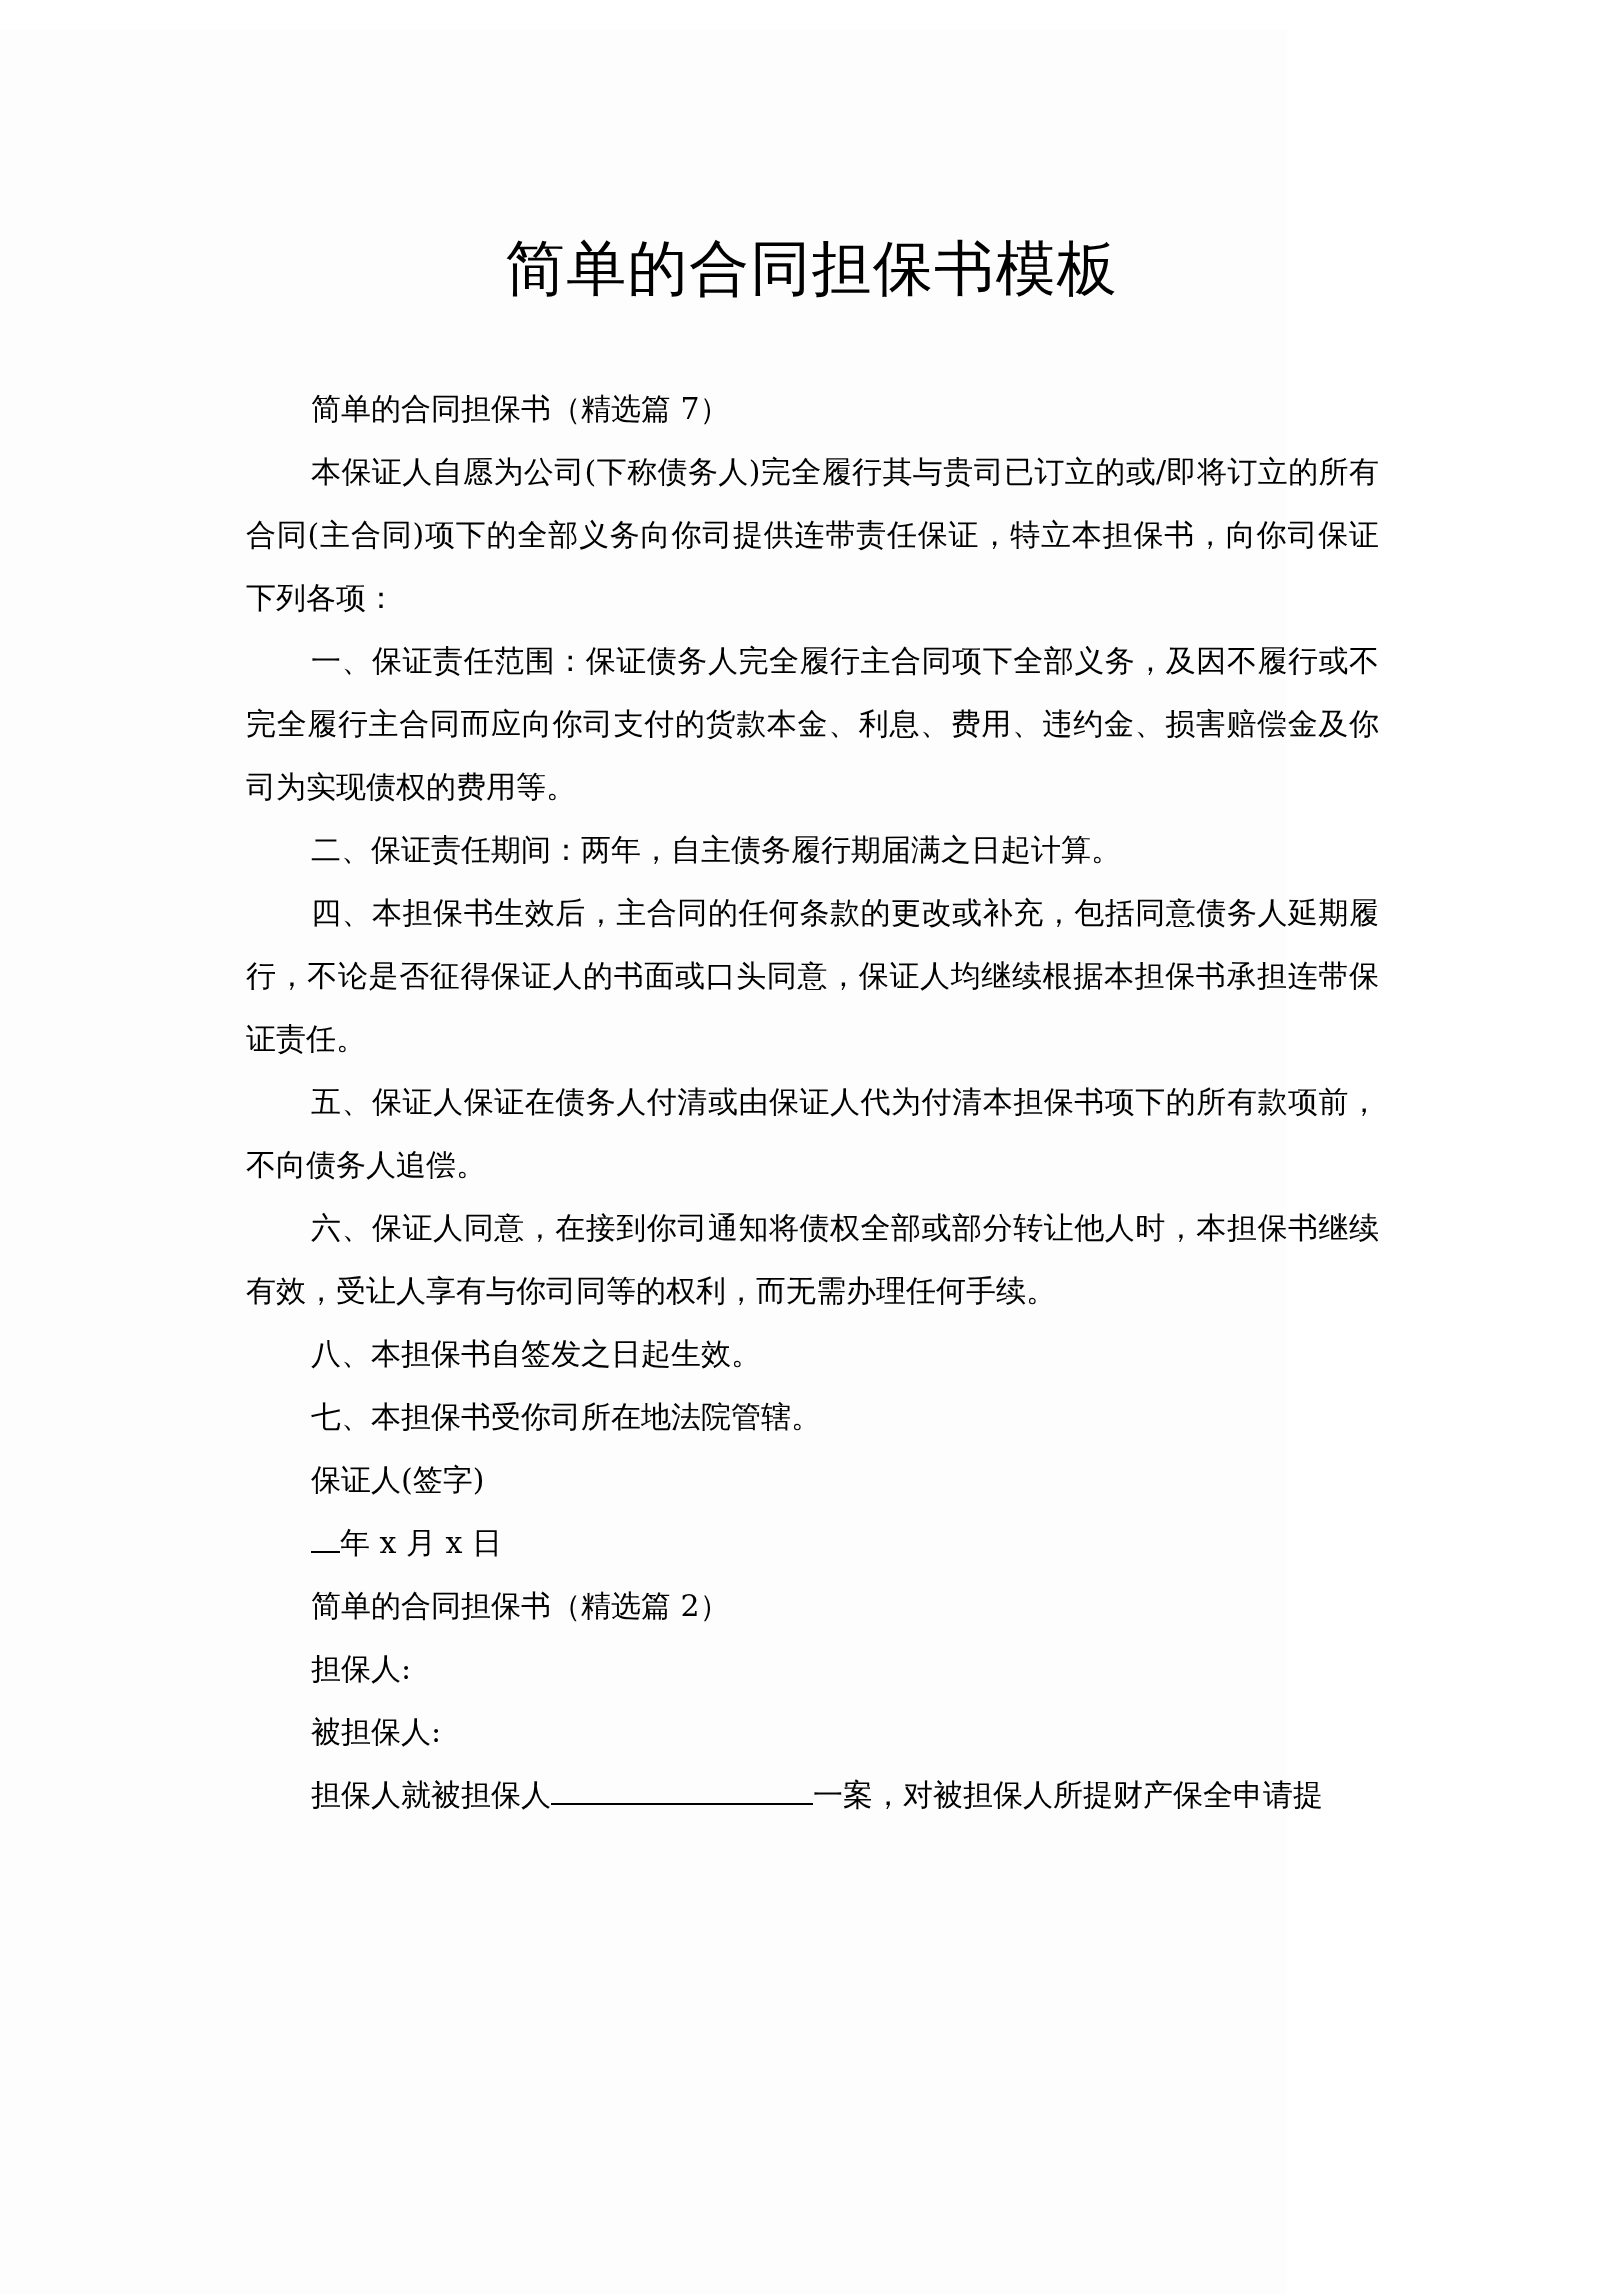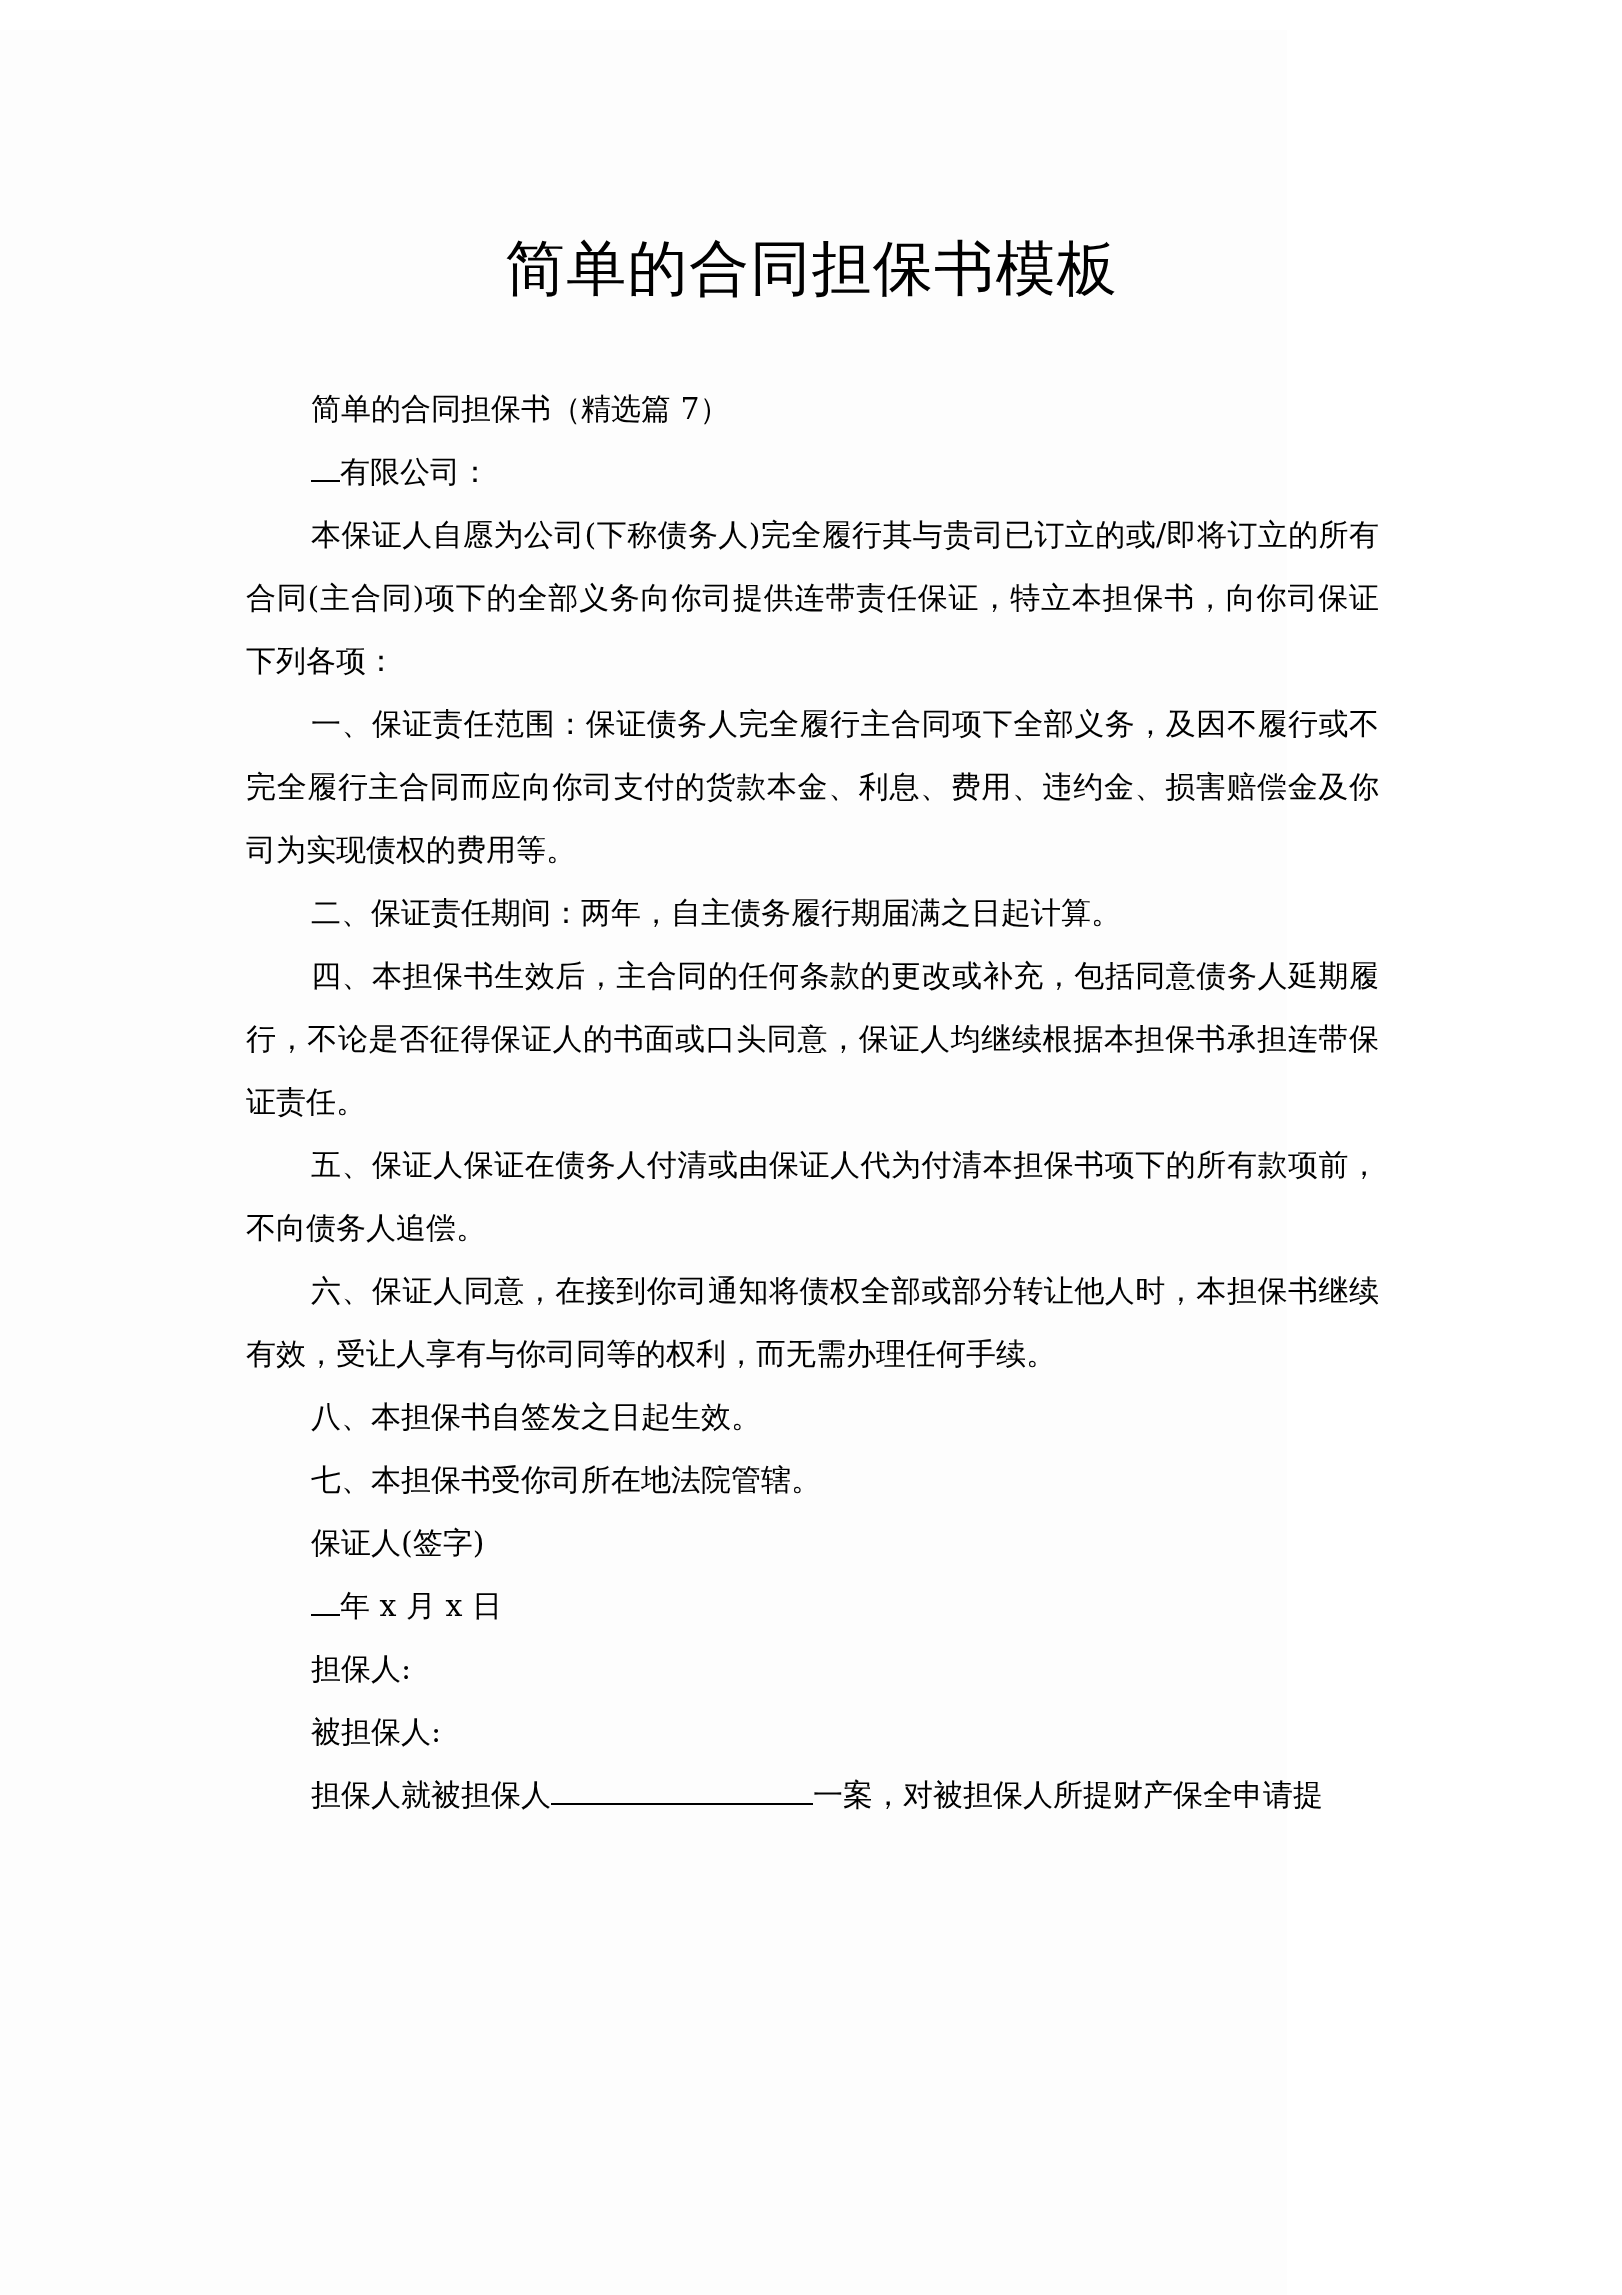--- a/index.html
+++ b/index.html
@@ -63,30 +63,30 @@
     .blank.long { width: 262px; }
   </style>
 </head>
 <body>
 
 <div class="page">
   <h1 class="title">简单的合同担保书模板</h1>
 
   <div class="body">
     <p class="indent">简单的合同担保书（精选篇 7）</p>
-    <p class="indent"><span class="blank short"></span><span>有限公司：</span></p>
     <p class="indent">本保证人自愿为公司(下称债务人)完全履行其与贵司已订立的或/即将订立的所有合同(主合同)项下的全部义务向你司提供连带责任保证，特立本担保书，向你司保证下列各项：</p>
     <p class="indent">一、保证责任范围：保证债务人完全履行主合同项下全部义务，及因不履行或不完全履行主合同而应向你司支付的货款本金、利息、费用、违约金、损害赔偿金及你司为实现债权的费用等。</p>
     <p class="indent">二、保证责任期间：两年，自主债务履行期届满之日起计算。</p>
     <p class="indent">四、本担保书生效后，主合同的任何条款的更改或补充，包括同意债务人延期履行，不论是否征得保证人的书面或口头同意，保证人均继续根据本担保书承担连带保证责任。</p>
     <p class="indent">五、保证人保证在债务人付清或由保证人代为付清本担保书项下的所有款项前，不向债务人追偿。</p>
     <p class="indent">六、保证人同意，在接到你司通知将债权全部或部分转让他人时，本担保书继续有效，受让人享有与你司同等的权利，而无需办理任何手续。</p>
     <p class="indent">八、本担保书自签发之日起生效。</p>
     <p class="indent">七、本担保书受你司所在地法院管辖。</p>
     <p class="indent">保证人(签字)</p>
     <p class="indent"><span class="blank short"></span><span>年 x 月 x 日</span></p>
 
+    <p class="indent">简单的合同担保书（精选篇 2）</p>
     <p class="indent">担保人:</p>
     <p class="indent">被担保人:</p>
     <p class="indent"><span>担保人就被担保人</span><span class="blank long"></span><span>一案，对被担保人所提财产保全申请提</span></p>
   </div>
 </div>
 
 
 </body></html>

